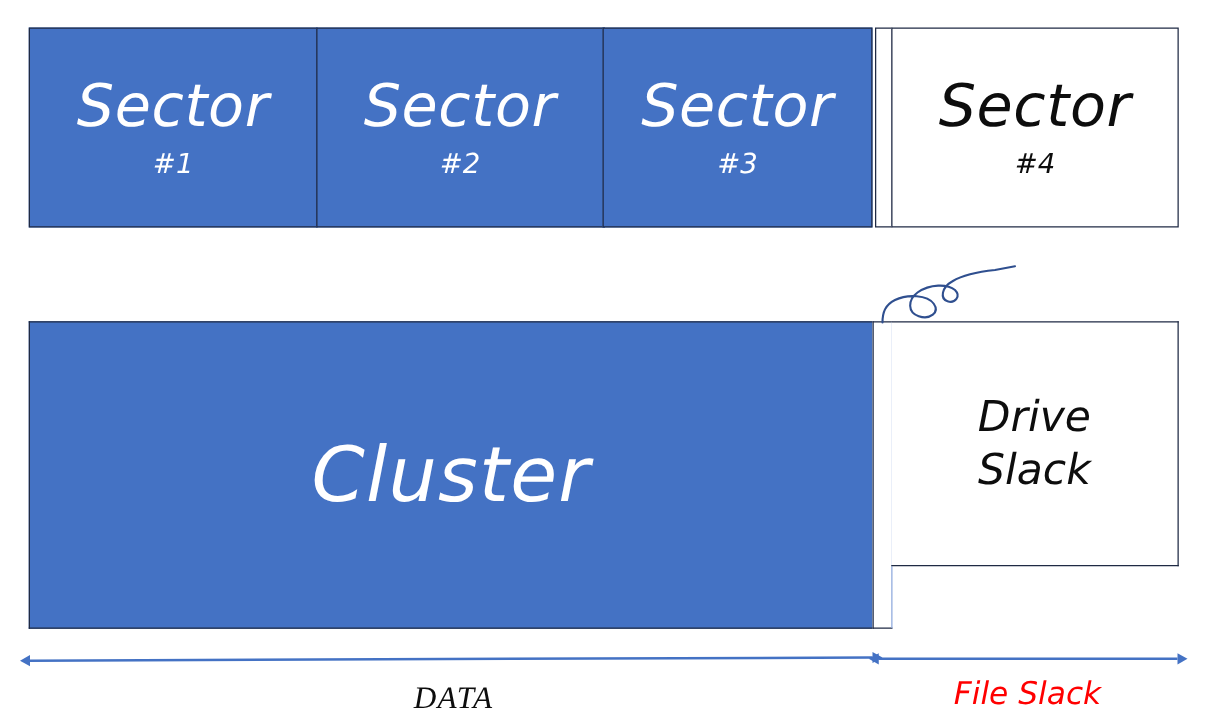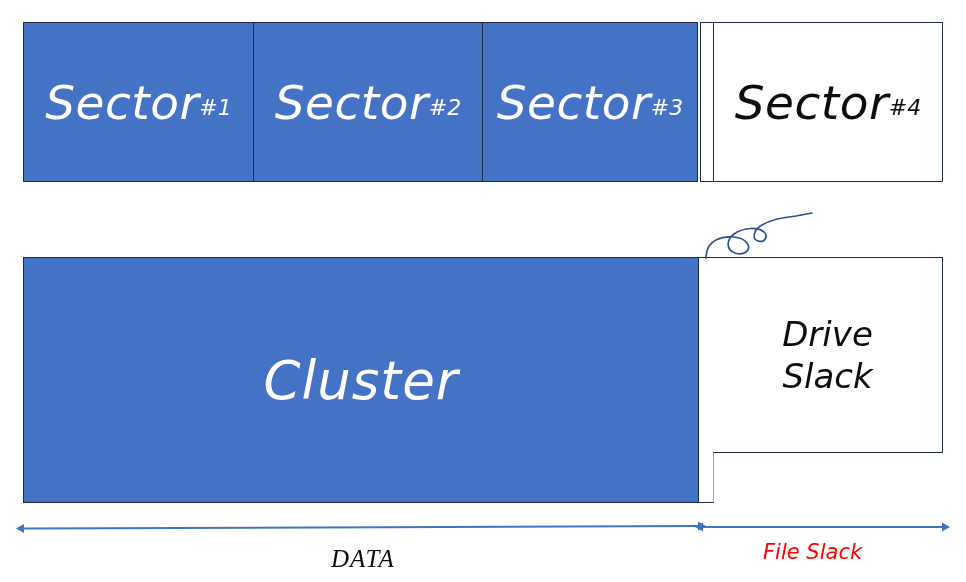--- a/index.html
+++ b/index.html
@@ -22,21 +22,21 @@
     width: 966px;
     height: 582px;
   }
 
   
   .box {
     position: absolute;
     box-sizing: border-box;
     border: 1.6px solid #1f2a44;
     display: flex;
-    flex-direction: row;
+    flex-direction: column;
     align-items: center;
     justify-content: center;
   }
   .box.filled {
     background: #4472C4;
     color: #ffffff;
   }
   .box.empty {
     background: #ffffff;
     color: #0d0d0d;
@@ -70,21 +70,21 @@
   #ram-slack-strip-top {
     position: absolute;
     box-sizing: border-box;
     background: #ffffff;
     border: 1.6px solid #1f2a44;
   }
 
   
   .cluster-title {
     font-family: "DejaVu Sans", sans-serif;
-    font-size: 53px;
+    font-size: 61px;
     font-style: italic;
     letter-spacing: 1px;
     white-space: nowrap;
     text-align: right;
   }
   .drive-slack-text {
     font-family: "DejaVu Sans", sans-serif;
     font-size: 34px;
     font-style: italic;
     line-height: 1.25;
@@ -114,21 +114,21 @@
     font-size: 24px;
     color: #2a2a2a;
   }
   #data-label {
     font-size: 25px;
     color: #0d0d0d;
     letter-spacing: 1px;
     font-family: Liberation Serif, serif;
   }
   #file-slack-label {
-    font-size: 21px;
+    font-size: 25px;
     color: #FF0000;
   }
 
   svg.overlay {
     position: absolute;
     left: 0;
     top: 0;
     width: 966px;
     height: 582px;
     pointer-events: none;

